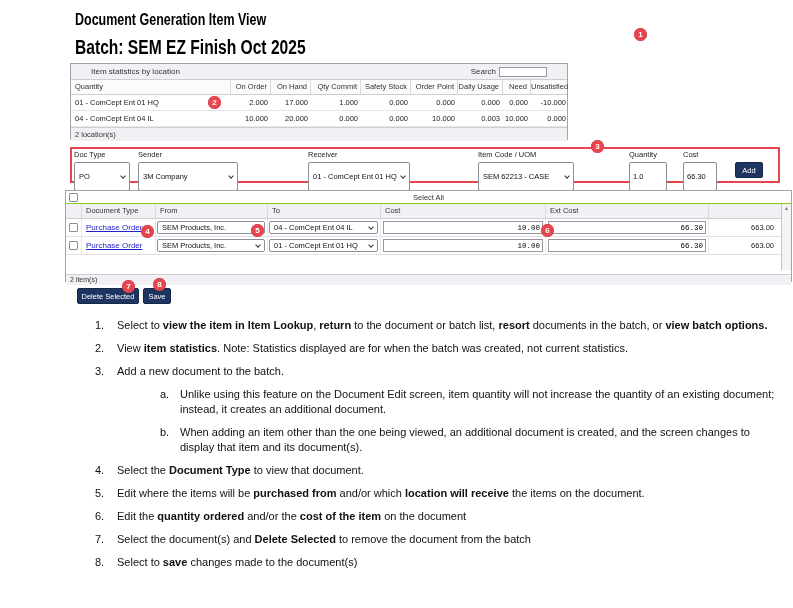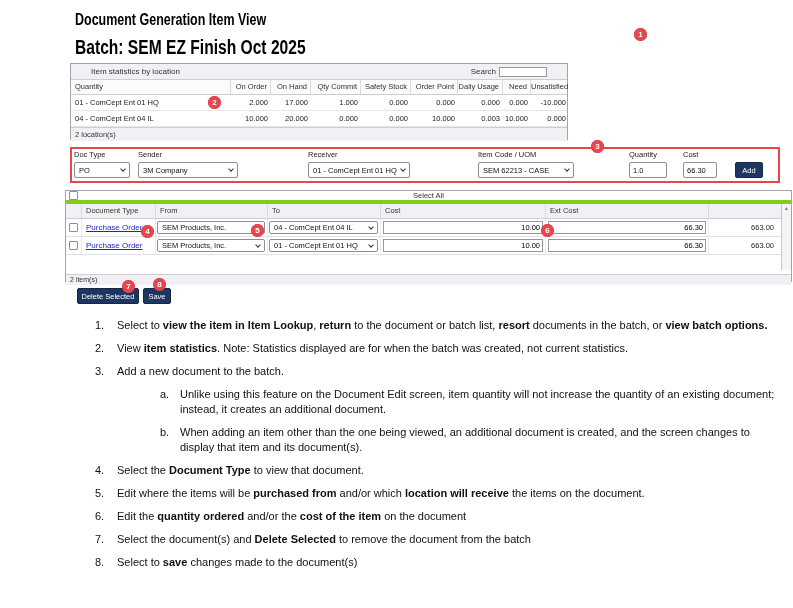--- a/index.html
+++ b/index.html
@@ -39,51 +39,51 @@
   .stats-head > div:last-child { border-right:none; }
   .stats-row > div { line-height:15px; height:15px; text-align:right; padding-right:3px; white-space:nowrap; }
   .stats-row > div:first-child { text-align:left; padding-left:4px; }
   .stats-row { border-bottom:1px solid #e8e5ea; }
   .stats-footer { height:14px; background:#f2f0f4; border-top:1px solid #cfccd2;
                   line-height:13px; padding-left:4px; color:#333; }
   
   .addform { position:absolute; left:70px; top:147px; width:710px; height:36px;
              border:2px solid #e8454f; background:#fff;padding-left:48px; }
   .addform .lbl { position:absolute; top:1px; font-size:7.5px; color:#222; white-space:nowrap; }
-  .addform .ctl { position:absolute; top:13px; height:16px; }
+  .addform .ctl { position:absolute; top:13px; height:29px; }
   .sel { display:flex; align-items:center; justify-content:space-between;
          border:1px solid #8a8f98; border-radius:2px; background:#fff;
          font-size:7.5px; color:#111; padding:0 4px; height:100%; white-space:nowrap; overflow:hidden; cursor:pointer; }
   .chev { width:4px; height:4px; border-right:1.2px solid #333; border-bottom:1.2px solid #333;
           transform:rotate(45deg); margin:-2px 0 0 4px; flex:none; }
   .tin { border:1px solid #8a8f98; border-radius:2px; font-size:7.5px; padding:0 3px; height:15px;
          font-family:inherit; color:#111; width:100%; }
   .btn { background:#1e3560; color:#fff; border:1px solid #152848; border-radius:2px;
          font-size:7.5px; font-family:inherit; display:flex; align-items:center; justify-content:center;
          cursor:pointer; }
   
   .doctable { position:absolute; left:65px; top:190px; width:727px; height:92px;
               border:1px solid #a7a2aa; background:#fff; font-size:7.5px; }
   .dgrid { display:grid; grid-template-columns:16px 74px 112px 113px 165px 163px 74px 10px; }
-  .dt-selectall { height:13px; display:flex; align-items:center; border-bottom:4px solid #84cc16; position:relative; }
+  .dt-selectall { height:13px; display:flex; align-items:center; border-bottom:1px solid #84cc16; position:relative; }
   .dt-selectall .cb { margin-left:3px; }
   .dt-selectall-label { position:absolute; left:0; right:0; text-align:center; color:#333; cursor:pointer; }
   .cb { width:9px; height:9px; border:1px solid #8a8f98; background:#fff; border-radius:1px; display:inline-block; cursor:pointer; }
   .dt-head { background:#f2f0f4; border-bottom:1px solid #cfccd2; }
   .dt-head > div { line-height:14px; height:14px; padding-left:4px; color:#333;
                    border-right:1px solid #dcd9de; white-space:nowrap; overflow:hidden; }
   .dt-head > div:last-child { border-right:none; }
   .dt-row { border-bottom:1px solid #e3e0e5; }
   .dt-row > div { height:17px; display:flex; align-items:center; border-right:1px solid #eceaee; overflow:hidden; }
   .dt-row > div:last-child { border-right:none; }
   .dt-row .c-cb { justify-content:center; }
   .doclink { color:#2323cc; text-decoration:underline; font-size:8px; margin-left:4px; white-space:nowrap; cursor:pointer; }
   .cell-sel { width:calc(100% - 3px); height:13px; margin-left:1px; }
   .numin { width:calc(100% - 4px); margin-left:2px; height:13px; border:1px solid #9a96a0;
-           font-size:7.5px; text-align:right; padding:0 2px; font-family:Liberation Sans, sans-serif; }
+           font-size:7.5px; text-align:right; padding:0 2px; font-family:Liberation Mono, monospace; }
   .extcost { justify-content:flex-end !important; padding-right:8px; color:#222; }
   .dt-filler { height:19px; }
   .dt-footer { height:11px; background:#f2f0f4; border-top:1px solid #cfccd2;
                font-size:7px; color:#333; padding-left:4px; line-height:10px; }
   .dt-scrollbar { position:absolute; top:13px; right:0; width:10px; bottom:11px;
                   border-left:1px solid #c9c5cc; background:#f5f3f6; text-align:center; cursor:pointer; }
   .dt-scrollbar .arrow { font-size:5px; color:#777; line-height:9px; display:block; }
   
   .btn-delete { position:absolute; left:77px; top:288px; width:62px; height:16px; }
   .btn-save   { position:absolute; left:143px; top:288px; width:28px; height:16px; }

